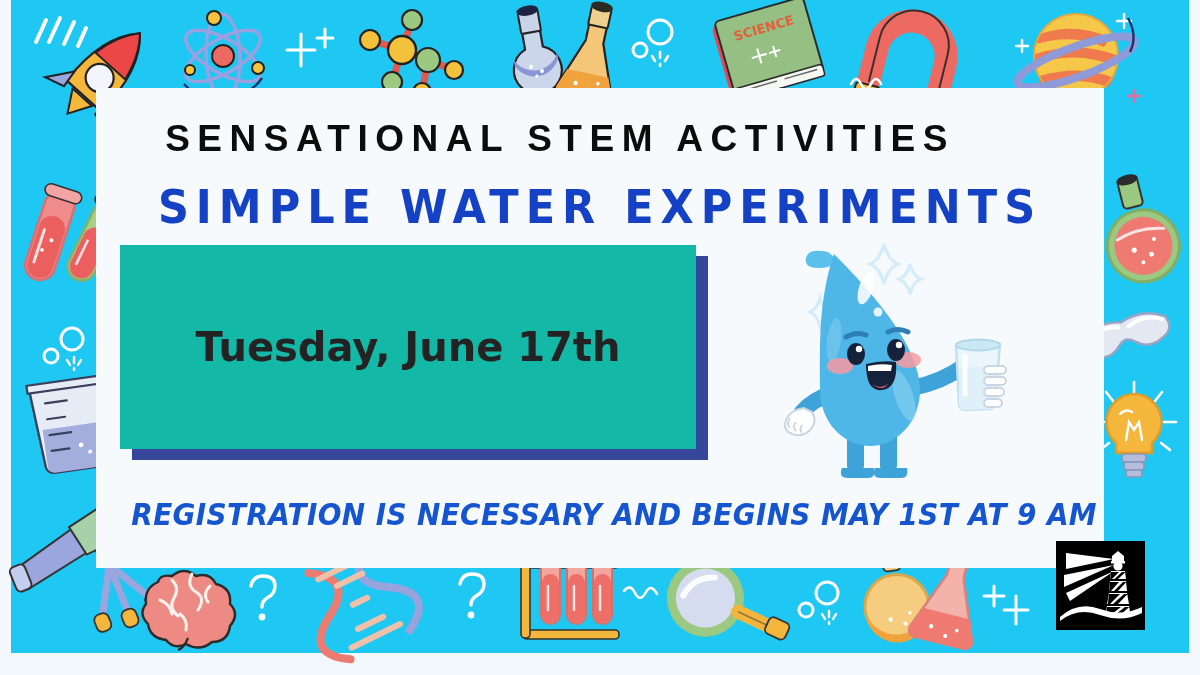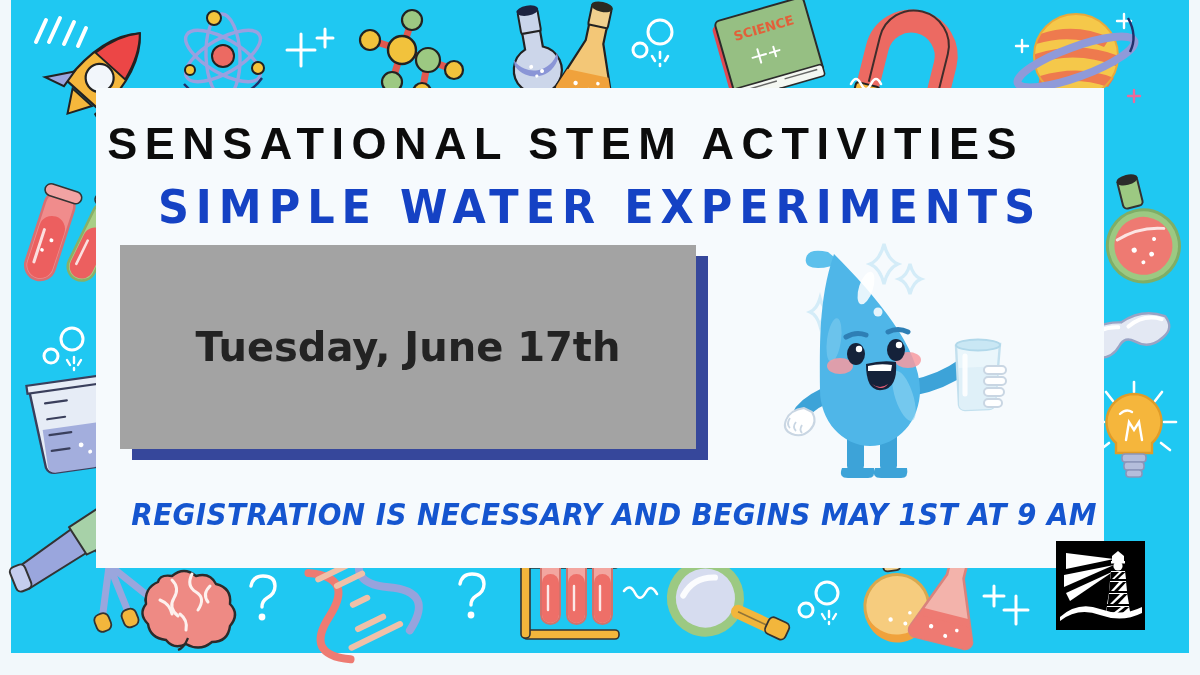--- a/index.html
+++ b/index.html
@@ -34,22 +34,22 @@
     width: 1008px;
     height: 480px;
     background: #f6fafd;
   }
   
   .title {
     position: absolute;
     left: 96px;
     top: 118px;
     width: 928px;
-    text-align: right;
-    font-size: 45px;
+    text-align: center;
+    font-size: 37px;
     font-weight: 700;
     letter-spacing: 7.5px;
     color: #0c0c0c;
     white-space: nowrap;
     font-family: "Liberation Sans", sans-serif;
   }
   .subtitle {
     position: absolute;
     left: 96px;
     top: 180px;
@@ -72,21 +72,21 @@
     width: 576px;
     height: 204px;
     background: #36479b;
   }
   .details-box {
     position: absolute;
     left: 120px;
     top: 245px;
     width: 576px;
     height: 204px;
-    background: #a3a3a3;
+    background: #14b8a6;
     display: flex;
     flex-direction: column;
     align-items: center;
     justify-content: center;
     gap: 4px;
   }
   .details-line {
     font-size: 40px;
     font-weight: 700;
     color: #232323;

